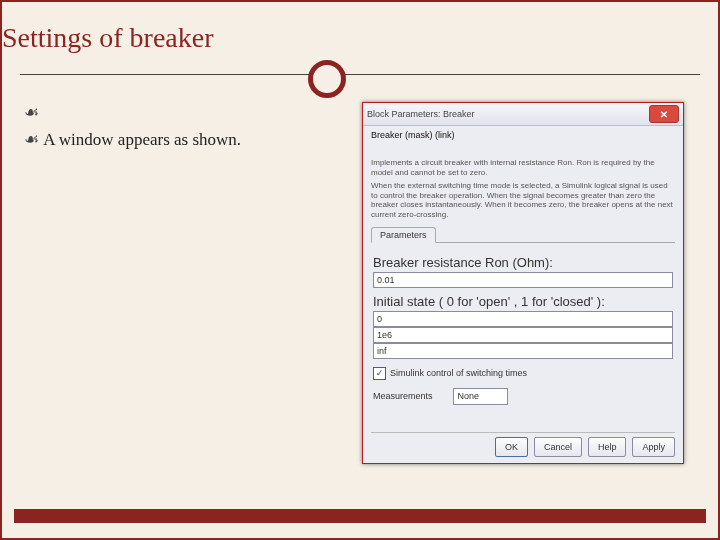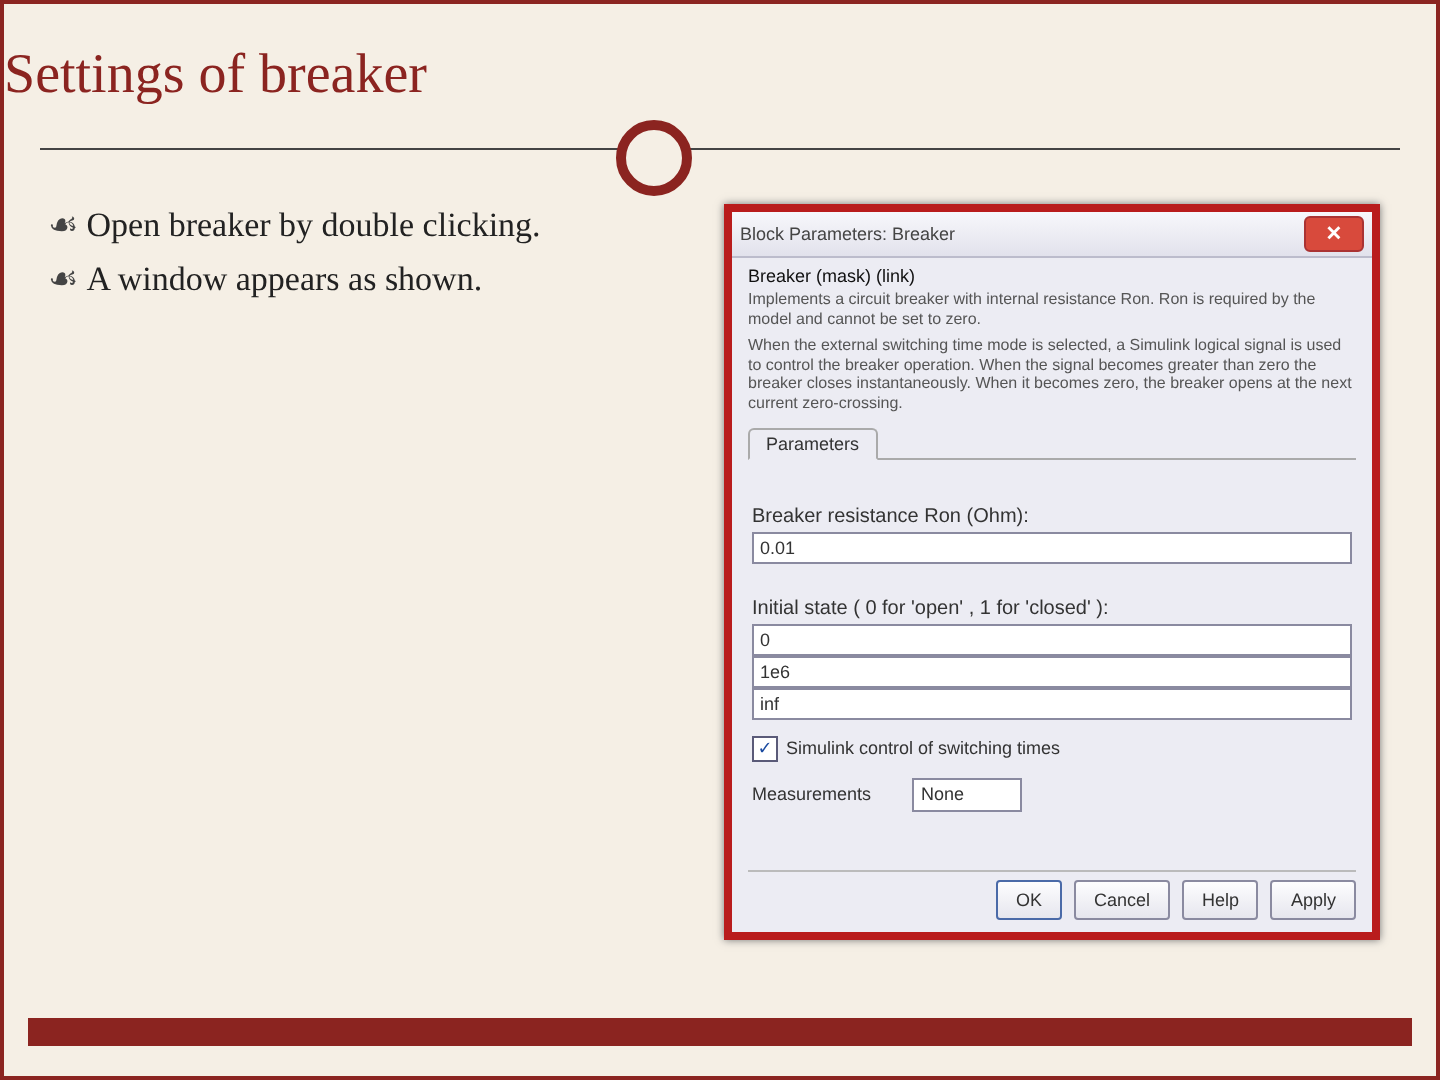--- a/index.html
+++ b/index.html
@@ -7,31 +7,31 @@
 .slide{position:absolute;inset:0;border:2px solid #8b2420;background:#f5efe5}
 .title{position:absolute;top:20px;left:0;right:0;text-align:left;font-size:28px;color:#8b2420}
 .hr-line{position:absolute;top:72px;left:18px;right:18px;height:0;border-top:1px solid #444}
 .title-ring{position:absolute;top:58px;left:306px;width:28px;height:28px;border:5px solid #8b2420;border-radius:50%;background:#f5efe5}
 .bullets{position:absolute;top:100px;left:22px;width:290px;font-size:17px;color:#222;line-height:1.35}
 .bul{display:flex;margin-bottom:4px;text-align:justify}
 .bul .m{flex:0 0 auto;margin-right:4px;font-family:serif;color:#444}
 .footer-bar{position:absolute;bottom:15px;left:12px;right:12px;height:14px;background:#8b2420}
 
 
-.dlg-wrap{position:absolute;top:100px;left:360px;width:320px;height:360px;background:#ececf3;border:4px solid #b91c1c;box-shadow:0 0 4px #777;font-family:Tahoma,Arial,sans-serif;font-size:9px;color:#333}
+.dlg-wrap{position:absolute;top:100px;left:360px;width:320px;height:360px;background:#ececf3;border:1px solid #b91c1c;box-shadow:0 0 4px #777;font-family:Tahoma,Arial,sans-serif;font-size:9px;color:#333}
 .dlg-titlebar{height:22px;background:linear-gradient(#f7f7fb,#e2e2ec);display:flex;align-items:center;padding:0 4px;border-bottom:1px solid #bcbccc}
 .dlg-titlebar .t{flex:1;font-size:9px;color:#444}
 .dlg-close{width:28px;height:16px;background:#d84a3c;border:1px solid #a33;border-radius:3px;color:#fff;display:flex;align-items:center;justify-content:center;font-weight:bold;font-size:10px}
 .dlg-body{padding:4px 8px 0 8px}
-.dlg-head{font-size:9px;color:#111;margin-bottom:2px}
+.dlg-head{font-size:9px;color:#111;margin-bottom:18px}
 .dlg-desc{font-size:8px;color:#555;line-height:1.2;margin-bottom:4px}
 .tabrow{height:18px;border-bottom:1px solid #aaa;margin-top:4px;position:relative}
 .tab{position:absolute;bottom:-1px;left:0;padding:2px 8px;background:#ececf3;border:1px solid #aaa;border-bottom:1px solid #ececf3;border-radius:3px 3px 0 0;font-size:9px}
 .param-area{padding:6px 2px 2px 2px}
-.lbl{font-size:10px;color:#333;margin-top:17px;margin-bottom:2px}
+.lbl{font-size:13px;color:#333;margin-top:6px;margin-bottom:2px}
 .inp{width:100%;height:16px;border:1px solid #8a8aa0;background:#fff;font-size:9px;padding:0 3px;box-sizing:border-box;color:#333}
 .chk-row{margin-top:8px;display:flex;align-items:center;gap:4px;font-size:9px}
 .chk{width:11px;height:11px;border:1px solid #5a5a78;background:#fff;display:flex;align-items:center;justify-content:center;color:#1a4aa0;font-size:9px}
 .meas-row{margin-top:8px;display:flex;align-items:center;gap:20px;font-size:9px}
 .meas-val{border:1px solid #8a8aa0;background:#fff;padding:0 4px;height:15px;display:flex;align-items:center;min-width:45px;color:#333}
 .dlg-sep{position:absolute;left:8px;right:8px;bottom:30px;height:0;border-top:1px solid #bbb}
 .btnrow{position:absolute;bottom:6px;right:8px;display:flex;gap:6px}
 .btn{height:18px;padding:0 9px;background:linear-gradient(#fdfdfe,#e6e6ee);border:1px solid #8a8aa0;border-radius:2px;font-size:9px;display:flex;align-items:center;color:#333}
 .btn.primary{border-color:#4a6aa8}
 </style>
@@ -39,21 +39,20 @@
 <body>
 
 <div class="slide">
   <div class="title">Settings of breaker</div>
   <div class="hr-line"></div>
   <div class="title-ring"></div>
 
   <div class="bullets">
     <div class="bul">
       <span class="m">☙</span>
-      <span>Open breaker by double clicking.</span>
     </div>
     <div class="bul">
       <span class="m">☙</span>
       <span>A window appears as shown.</span>
     </div>
   </div>
 
   <div class="dlg-wrap">
     <div class="dlg-titlebar">
       <span class="t">Block Parameters: Breaker</span>

